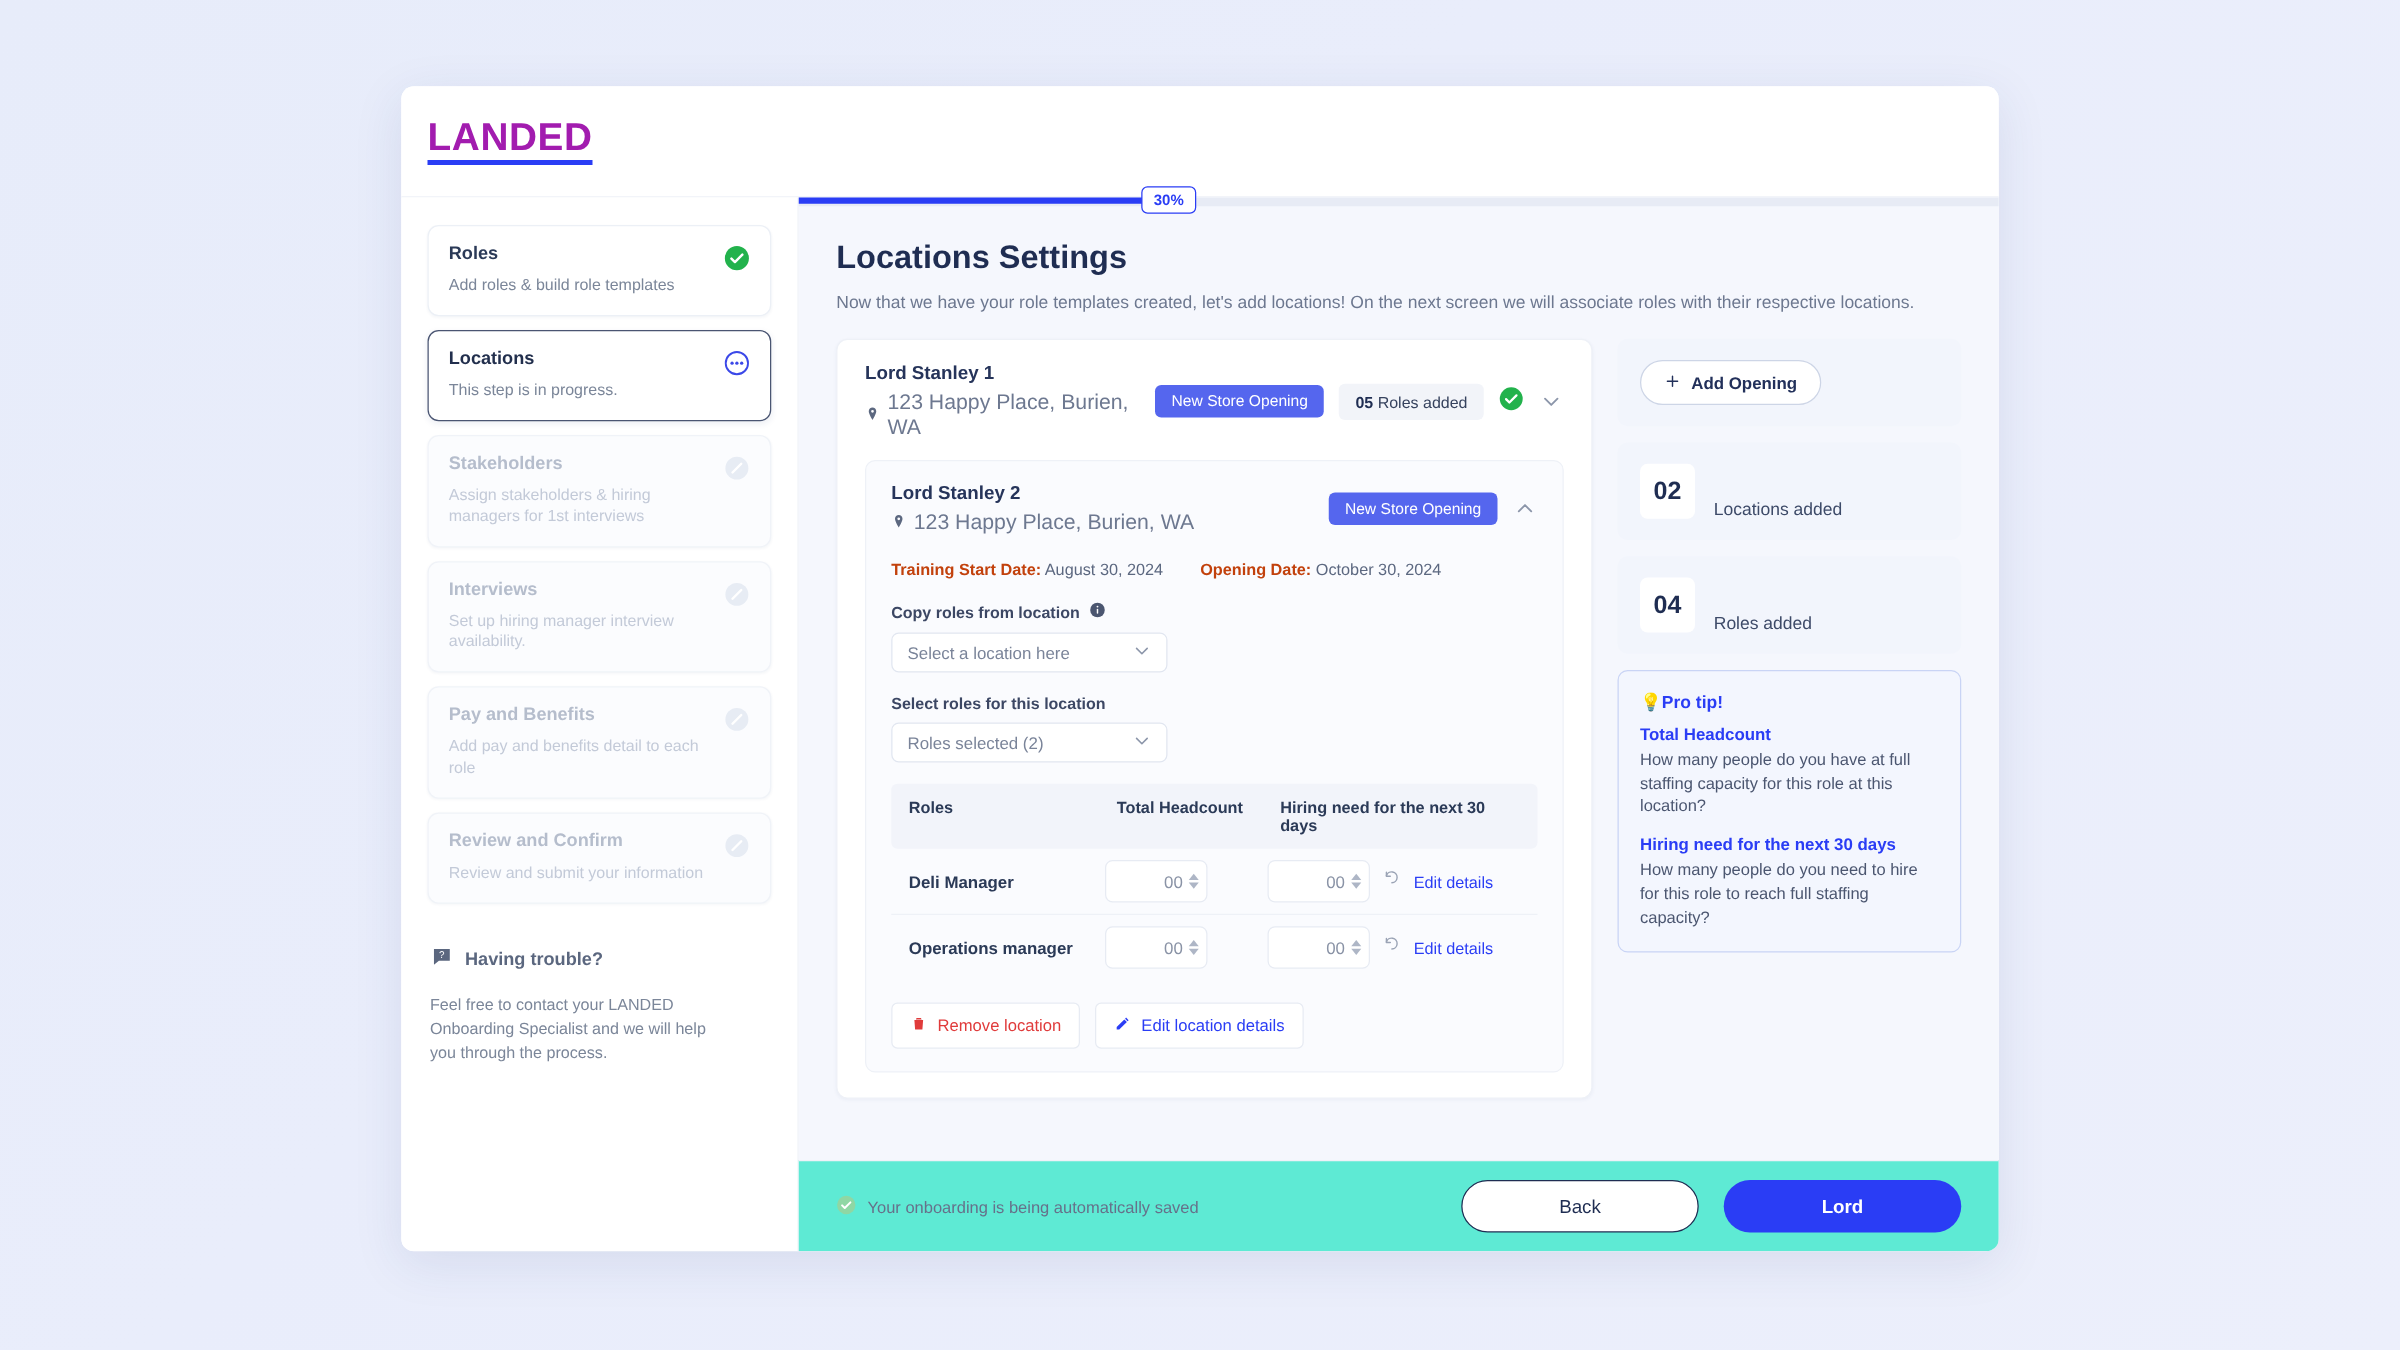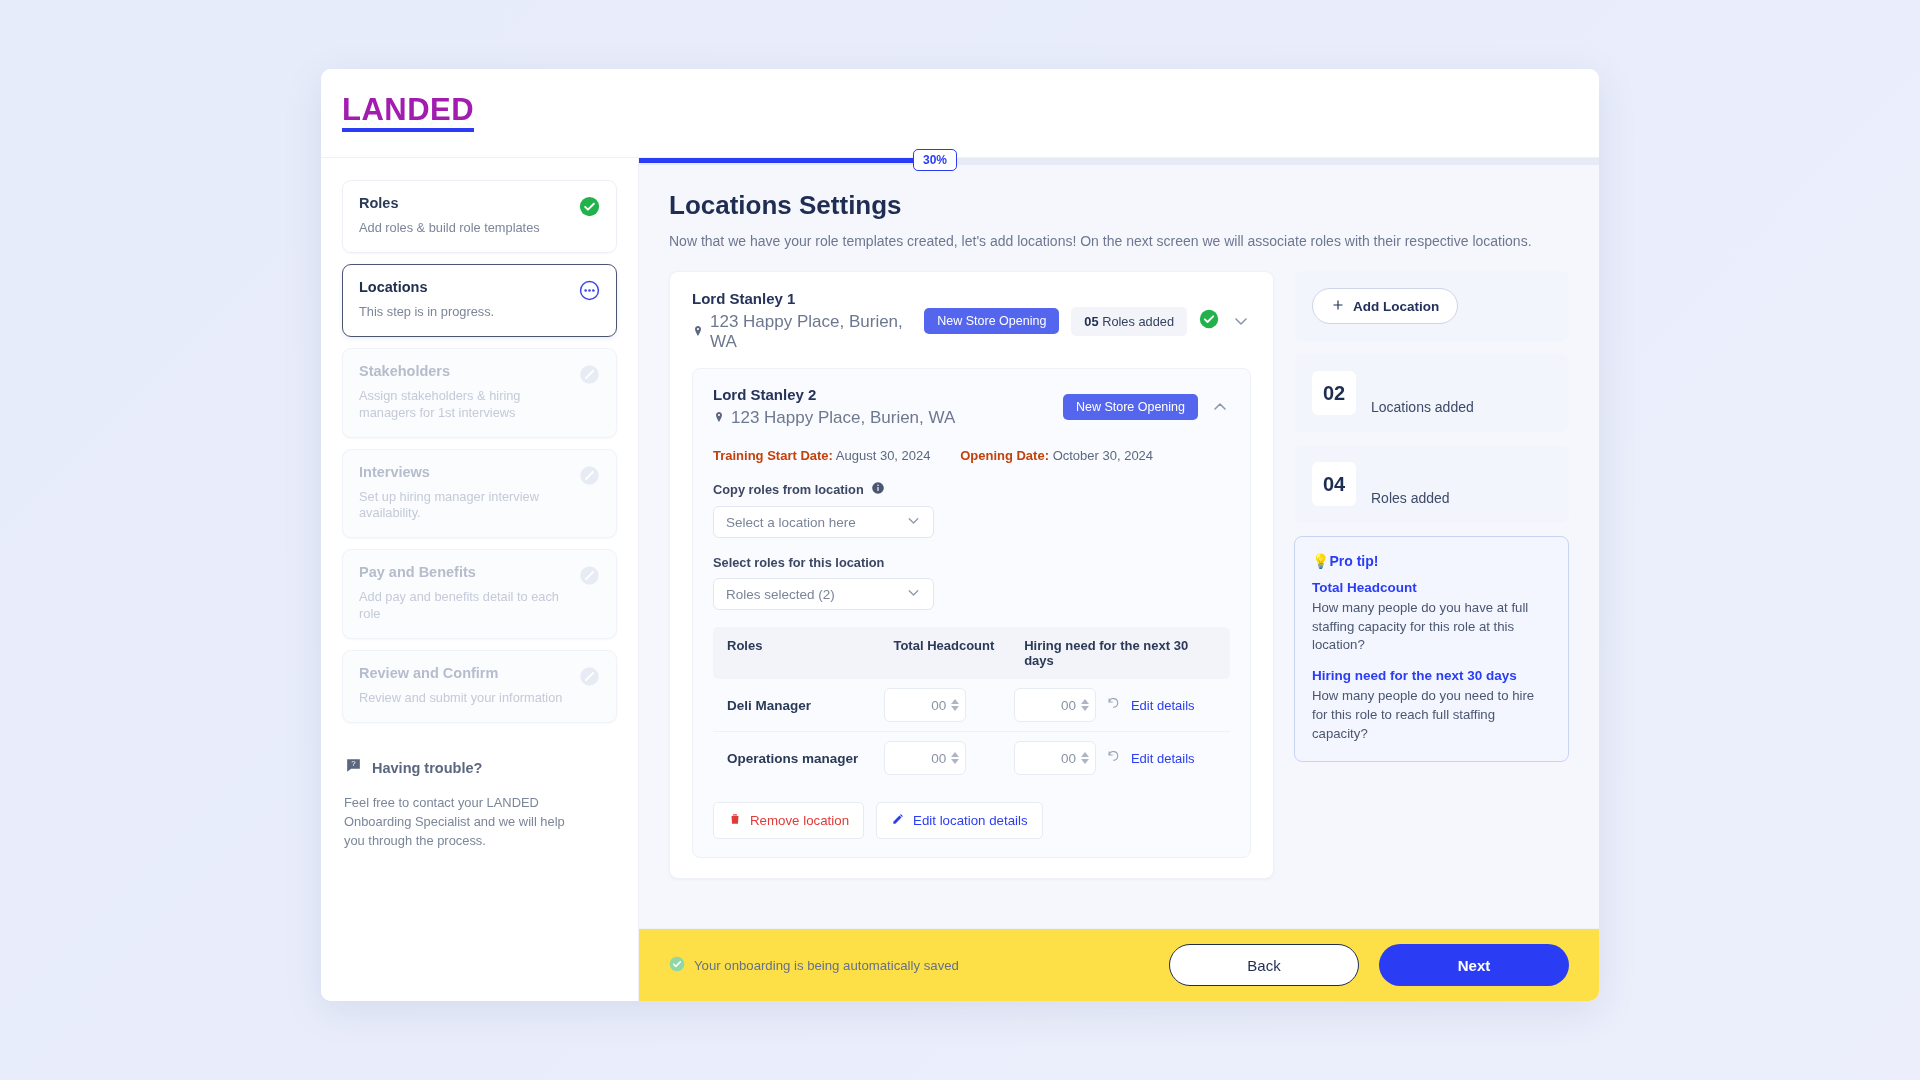--- a/index.html
+++ b/index.html
@@ -179,21 +179,21 @@
     background: #f3f6fe; border: 1px solid #c9d4f5; border-radius: 8px;
     padding: 16px 17px 18px 17px;
   }
   .protip-h { font-size: 14px; font-weight: bold; color: #2a3df5; margin-bottom: 11px; }
   .protip-sub { font-size: 13.5px; font-weight: bold; color: #2a3df5; margin-bottom: 4px; }
   .protip-txt { font-size: 13.2px; color: #4b5670; line-height: 1.42; margin-bottom: 13px; }
   .protip-txt:last-child { margin-bottom: 0; }
 
   
   .footer {
-    flex: 0 0 73px; background: #fde047;
+    flex: 0 0 73px; background: #5eead4;
     border-top: 1px solid #eef1f7;
     display: flex; align-items: center; justify-content: space-between;
     padding: 0 30px;
   }
   .saved { display: flex; align-items: center; gap: 9px; font-size: 13.2px; color: #66718a; }
   .fbtns { display: flex; gap: 20px; }
   .btn-back {
     width: 190px; height: 42px; border-radius: 21px;
     background: #fff; border: 1.4px solid #1f2d52; color: #1f2d52;
     font-size: 15px; display: flex; align-items: center; justify-content: center; cursor: pointer;
@@ -507,21 +507,21 @@
           </div>
 
           <div class="rail">
             <div class="rail-box">
               <div class="add-loc">
                 <span>
                   <svg viewBox="0 0 24 24" width="14" height="14">
                       <path d="M12 5v14M5 12h14" stroke="#22305a" stroke-width="2" stroke-linecap="round"></path>
                     </svg>
                 </span>
-                <span>Add Location</span>
+                <span>Add Opening</span>
               </div>
             </div>
 
             <div class="rail-box">
               <div class="stat">
                 <div class="stat-num">02</div>
                 <div class="stat-lbl">Locations added</div>
               </div>
             </div>
 
@@ -548,18 +548,18 @@
           <span>
             <svg viewBox="0 0 24 24" width="16" height="16">
                 <circle cx="12" cy="12" r="11" fill="#8fd7a4"></circle>
                 <path d="M7 12.4l3.2 3.2L17 8.8" stroke="#fff" stroke-width="2.4" fill="none" stroke-linecap="round" stroke-linejoin="round"></path>
               </svg>
           </span>
           <span>Your onboarding is being automatically saved</span>
         </div>
         <div class="fbtns">
           <div class="btn-back">Back</div>
-          <div class="btn-next">Next</div>
+          <div class="btn-next">Lord</div>
         </div>
       </div>
     </div>
   </div>
 </div>
 
 </body></html>

